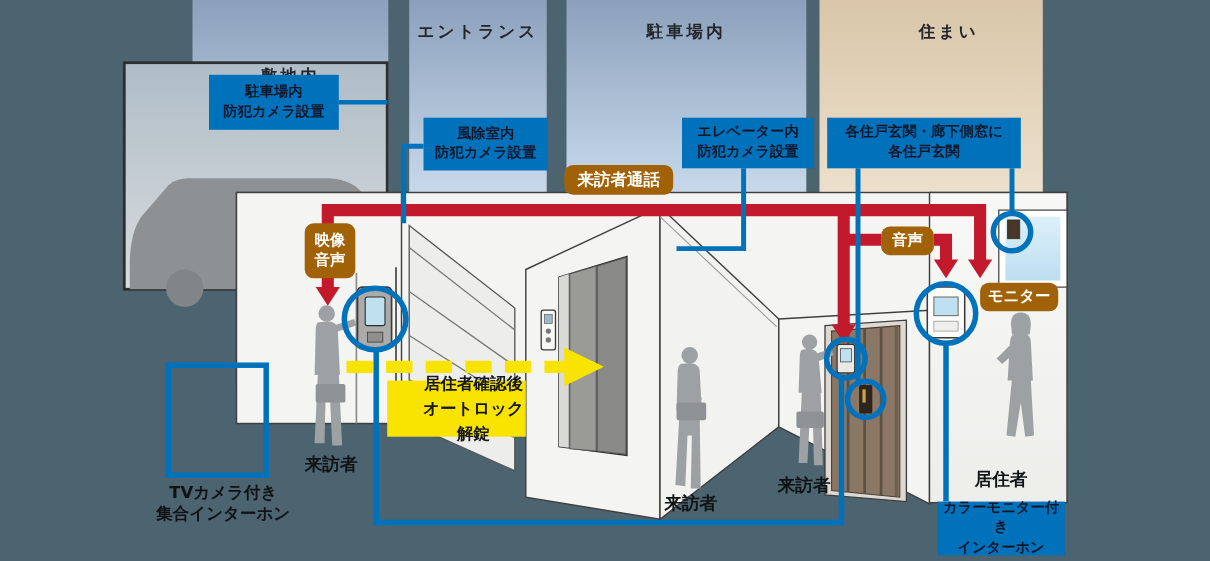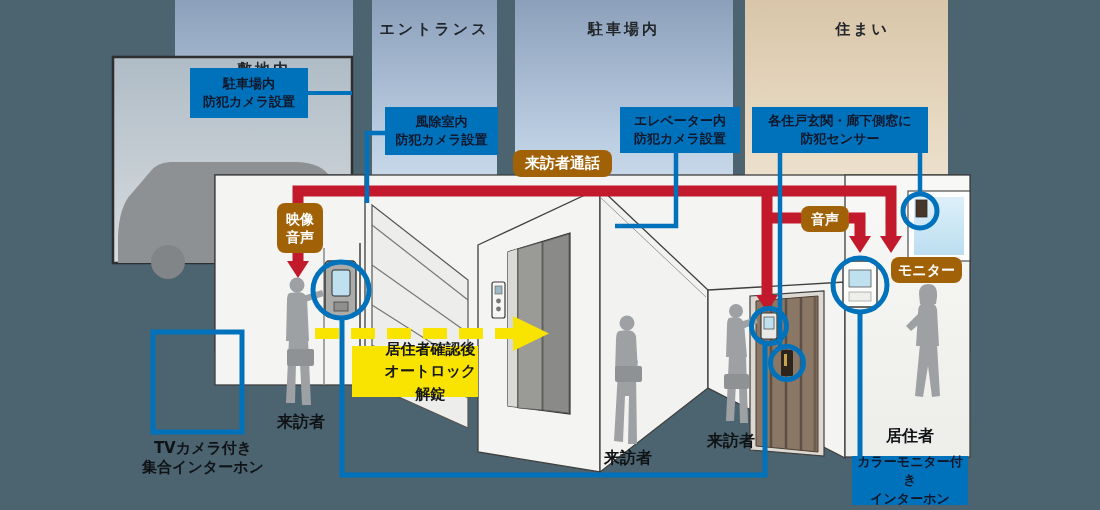--- a/index.html
+++ b/index.html
@@ -227,21 +227,21 @@
   <div class="lbl blue-box" style="left:385px;top:107px;width:113px;height:48px;">
     <div>風除室内</div>
     <div>防犯カメラ設置</div>
   </div>
   <div class="lbl blue-box" style="left:620px;top:107px;width:120px;height:46px;text-align:center;">
     <div>エレベーター内</div>
     <div>防犯カメラ設置</div>
   </div>
   <div class="lbl blue-box" style="left:752px;top:107px;width:176px;height:46px;">
     <div>各住戸玄関・廊下側窓に</div>
-    <div>防犯センサー</div>
+    <div>各住戸玄関</div>
   </div>
   <div class="lbl blue-box" style="left:852px;top:456px;width:116px;height:49px;">
     <div>カラーモニター付き</div>
     <div>インターホン</div>
   </div>
 
   <div class="lbl red-pill" style="left:513px;top:150px;width:99px;height:27px;font-size:15px;">来訪者通話</div>
   <div class="lbl red-pill" style="left:277px;top:203px;width:46px;height:50px;">
     <div>映像</div>
     <div>音声</div>

